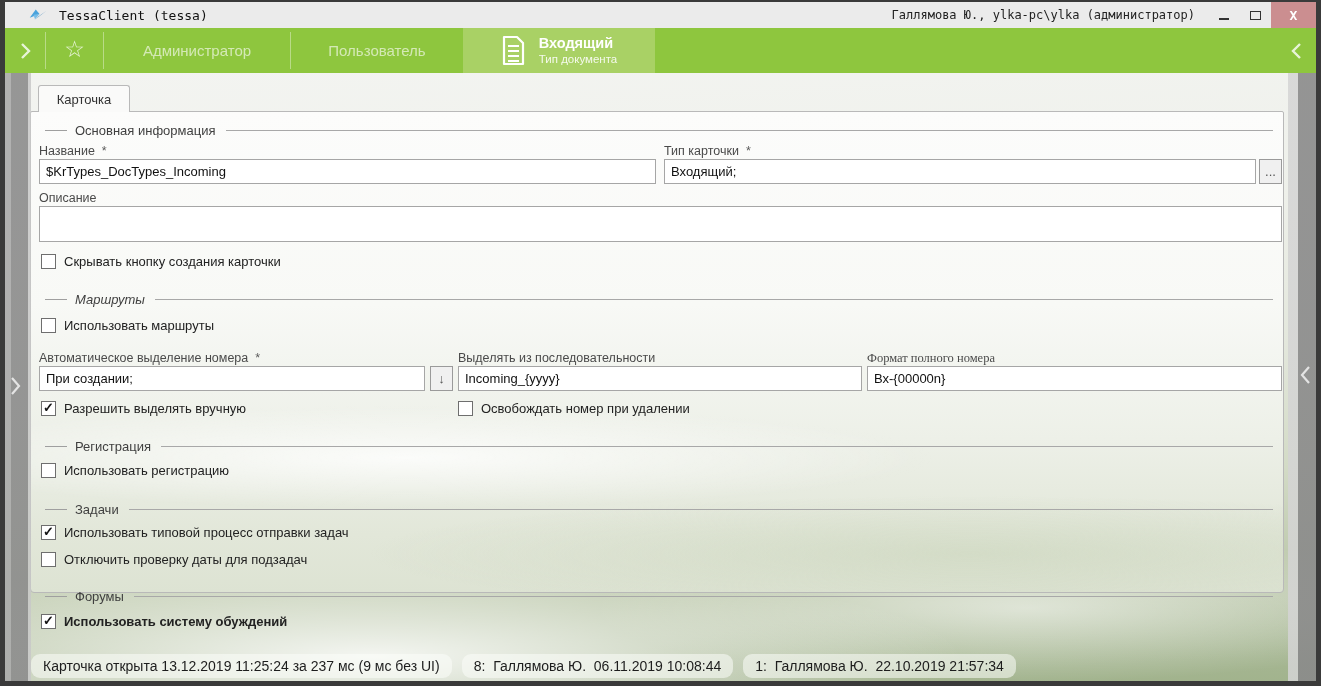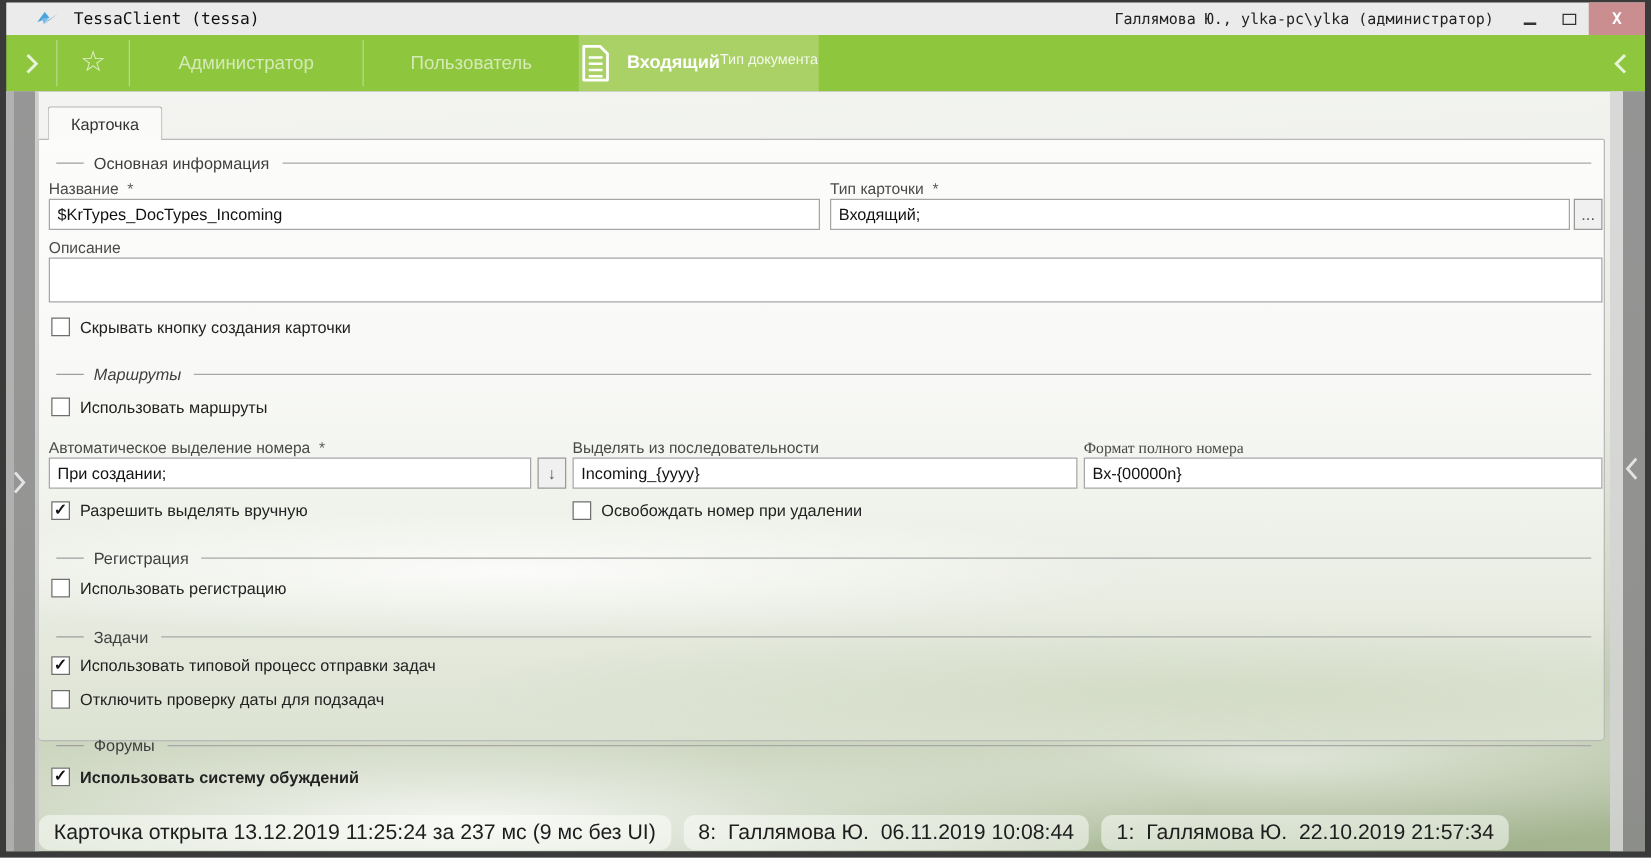--- a/index.html
+++ b/index.html
@@ -26,21 +26,21 @@
     background:#8ec63e; display:flex; align-items:stretch; }
   .tb-item { display:flex; align-items:center; justify-content:center; }
   .tb-sep { width:1px; background:rgba(255,255,255,0.38); margin:4px 0; }
   .tb-chevron { width:40px; }
   .tb-star { width:57px; font-size:23px; color:rgba(255,255,255,0.78); padding-bottom:3px; }
   .tb-tab { font-size:15px; color:rgba(255,255,255,0.62); }
   .tb-tab.admin { width:186px; }
   .tb-tab.user  { width:172px; }
   .tb-active-tab { width:192px; background:#a9d165; display:flex; align-items:center; justify-content:center; gap:13px; }
   .doc-icon { flex:0 0 auto; }
-  .active-tab-text { display:flex; flex-direction:row; line-height:1.25; }
+  .active-tab-text { display:flex; flex-direction:column; line-height:1.25; }
   .active-tab-title { font-size:14.5px; font-weight:bold; color:#fff; }
   .active-tab-sub { font-size:11.5px; color:rgba(255,255,255,0.88); }
   .tb-right-chevron { width:38px; margin-left:auto; }
 
   
   .workspace { position:absolute; left:5px; top:73px; width:1311px; height:608px;
     background:linear-gradient(177deg,#f3f4f1 0%,#eef0ea 28%,#e3e7dc 50%,#d3dbc6 68%,#bcc8ab 84%,#adbc9c 96%);
     overflow:hidden; }
   .workspace::before { content:""; position:absolute; inset:0;
     background:
@@ -89,21 +89,21 @@
   .cb-row { position:absolute; display:flex; align-items:center; gap:8px; height:16px; }
   .checkbox { width:15px; height:15px; background:#fff; border:1px solid #6e6e6e;
     display:flex; align-items:center; justify-content:center; flex:0 0 auto; }
   .checkbox.checked::after { content:"✓"; font-size:13px; font-weight:bold; color:#141414; line-height:1; margin-top:-1px; }
   .cb-label { font-size:13px; color:#222; }
 
   
   .statusbar { position:absolute; left:31px; top:651px; width:1253px; height:30px; z-index:3;
     display:flex; align-items:center; gap:10px; }
   .status-chip { background:rgba(252,253,250,0.55); border-radius:9px; padding:4px 12px;
-    font-size:17px; color:#1d1d1d; white-space:pre; }
+    font-size:14px; color:#1d1d1d; white-space:pre; }
 
   svg { display:block; }
 </style>
 </head>
 <body>
 
 <div class="frame">
 
   <div class="titlebar">
     <div class="app-icon">

